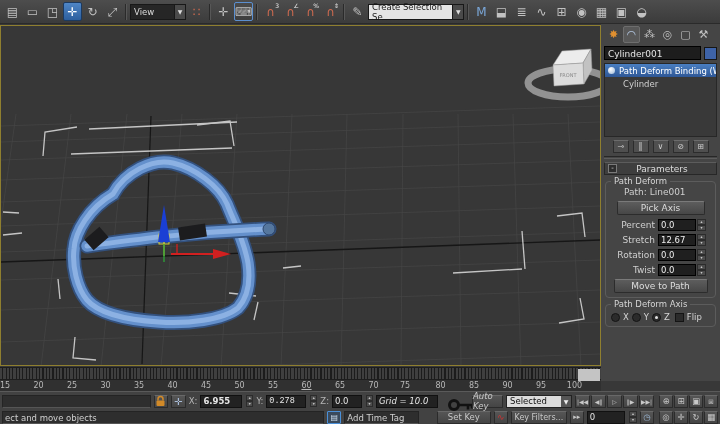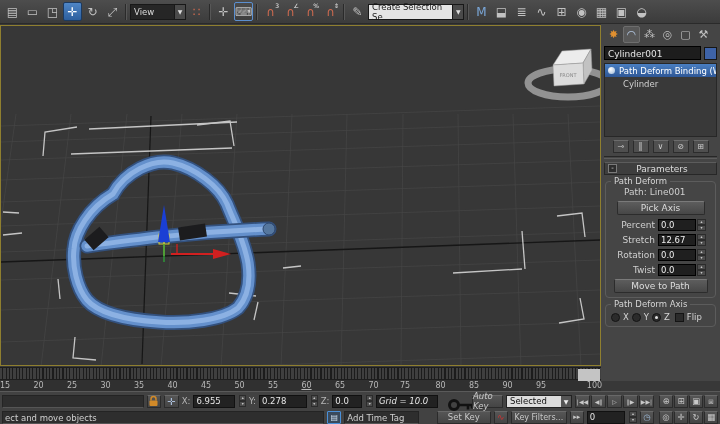--- a/index.html
+++ b/index.html
@@ -340,48 +340,48 @@
         <span class="ruler-num" style="left: 239.5px;">50</span>
         <span class="ruler-num" style="left: 273px;">55</span>
         <span class="ruler-num" style="left: 306.5px; text-decoration: underline;">60</span>
         <span class="ruler-num" style="left: 340px;">65</span>
         <span class="ruler-num" style="left: 373.5px;">70</span>
         <span class="ruler-num" style="left: 405px;">75</span>
         <span class="ruler-num" style="left: 440.5px;">80</span>
         <span class="ruler-num" style="left: 474px;">85</span>
         <span class="ruler-num" style="left: 507.5px;">90</span>
         <span class="ruler-num" style="left: 541px;">95</span>
-        <span class="ruler-num" style="left: 574.5px; margin-left: 20px;">100</span>
+        <span class="ruler-num" style="left: 574.5px;">100</span>
       </div>
     <div class="ruler-end"></div>
   </div>
 
   <div class="statusbar">
     <svg class="keysvg" width="30" height="14">
       <circle cx="7" cy="7" r="4.5" fill="none" stroke="#121212" stroke-width="3"></circle>
       <path d="M11 7 H28 M21 7 v4.5 M25 7 v3.5" stroke="#121212" stroke-width="2.6" fill="none"></path>
     </svg>
 
     <div class="sb-row sb-row1">
       <div class="recess" style="width:190px;"></div>
       <span class="sb-btn" style="width:14px;">
         <svg width="11" height="12">
             <path d="M3 5.5 V4 A2.5 2.5 0 0 1 8 4 V5.5" fill="none" stroke="#d28a28" stroke-width="1.5"></path>
             <rect x="1.5" y="5.5" width="8" height="5.5" rx="1" fill="#d28a28"></rect>
           </svg>
       </span>
       <span class="sb-btn" style="width:15px;color:#a8bcd8;font-size:10px;">✛</span>
       <span class="sb-lbl">X:</span>
-      <span class="sb-field" style="width:42px;">6.955</span>
+      <span class="sb-field" style="width:42px;font-weight:bold;">6.955</span>
       <span class="spinner">
           <i>▴</i>
           <i>▾</i>
         </span>
       <span class="sb-lbl">Y:</span>
-      <span class="sb-field" style="width:48px;">0.278</span>
+      <span class="sb-field" style="width:40px;font-family:Liberation Mono, monospace;">0.278</span>
       <span class="spinner">
           <i>▴</i>
           <i>▾</i>
         </span>
       <span class="sb-lbl">Z:</span>
       <span class="sb-field" style="width:30px;">0.0</span>
       <span class="spinner">
           <i>▴</i>
           <i>▾</i>
         </span>

